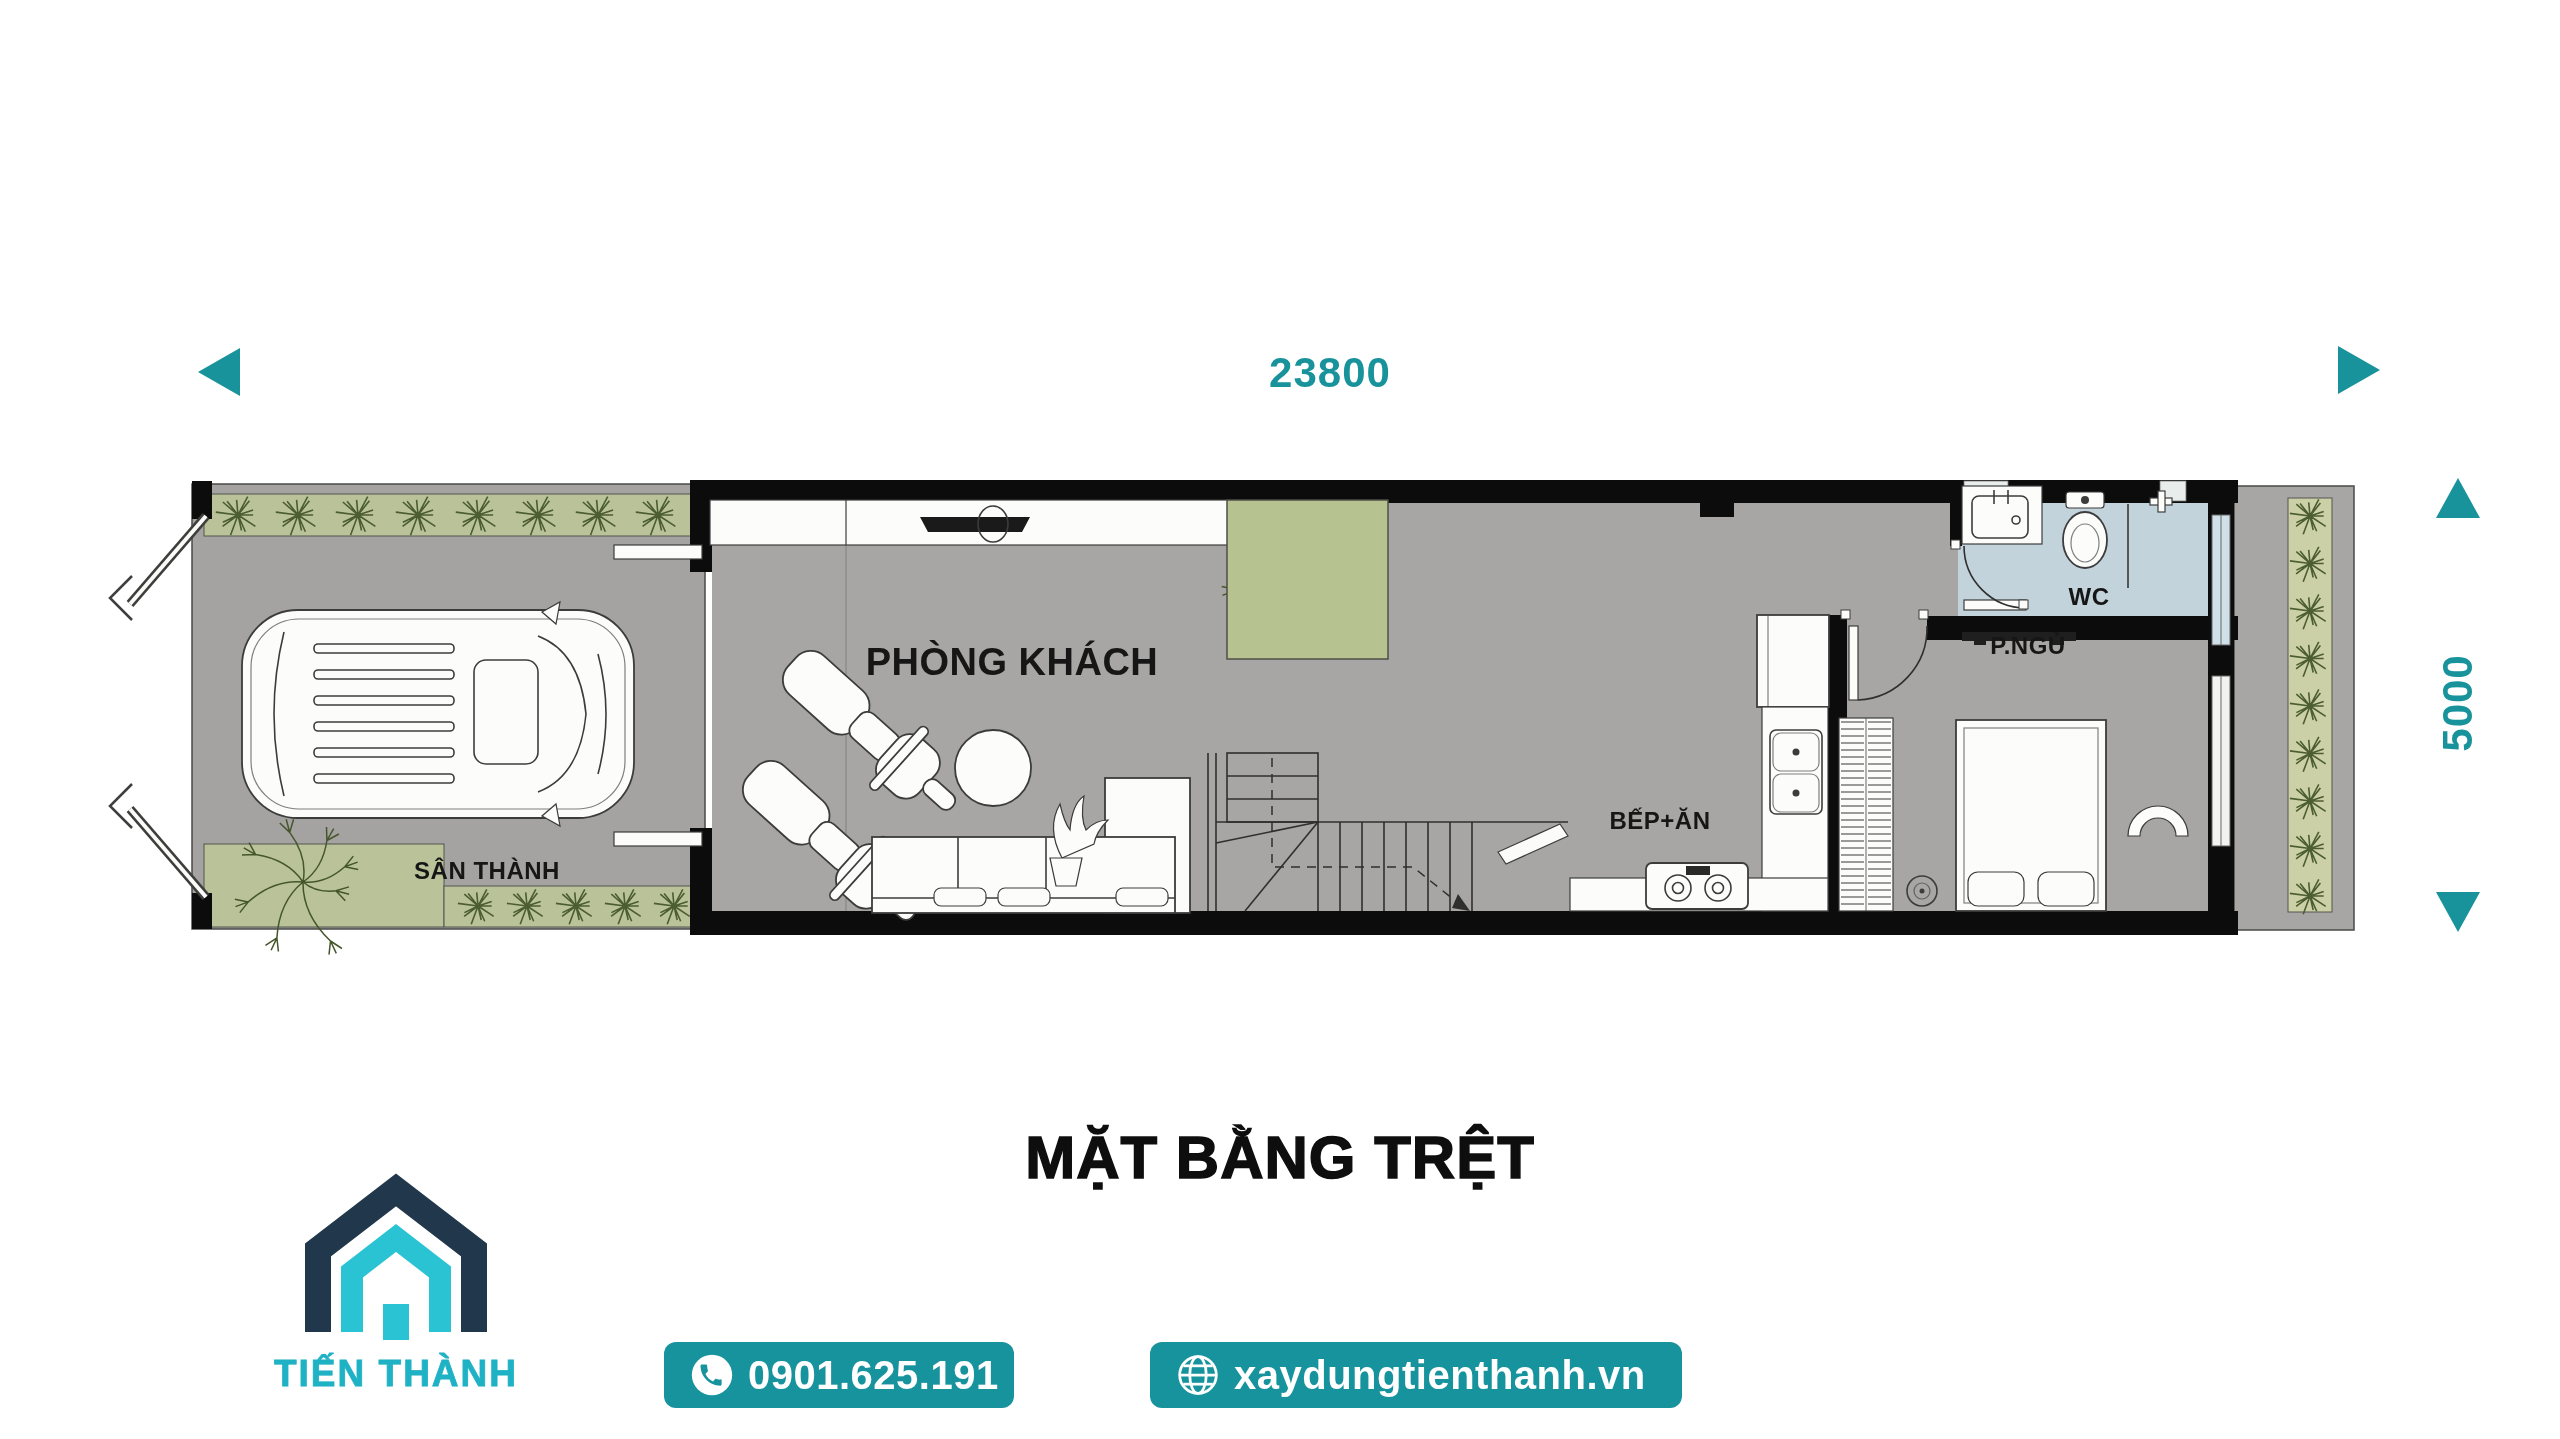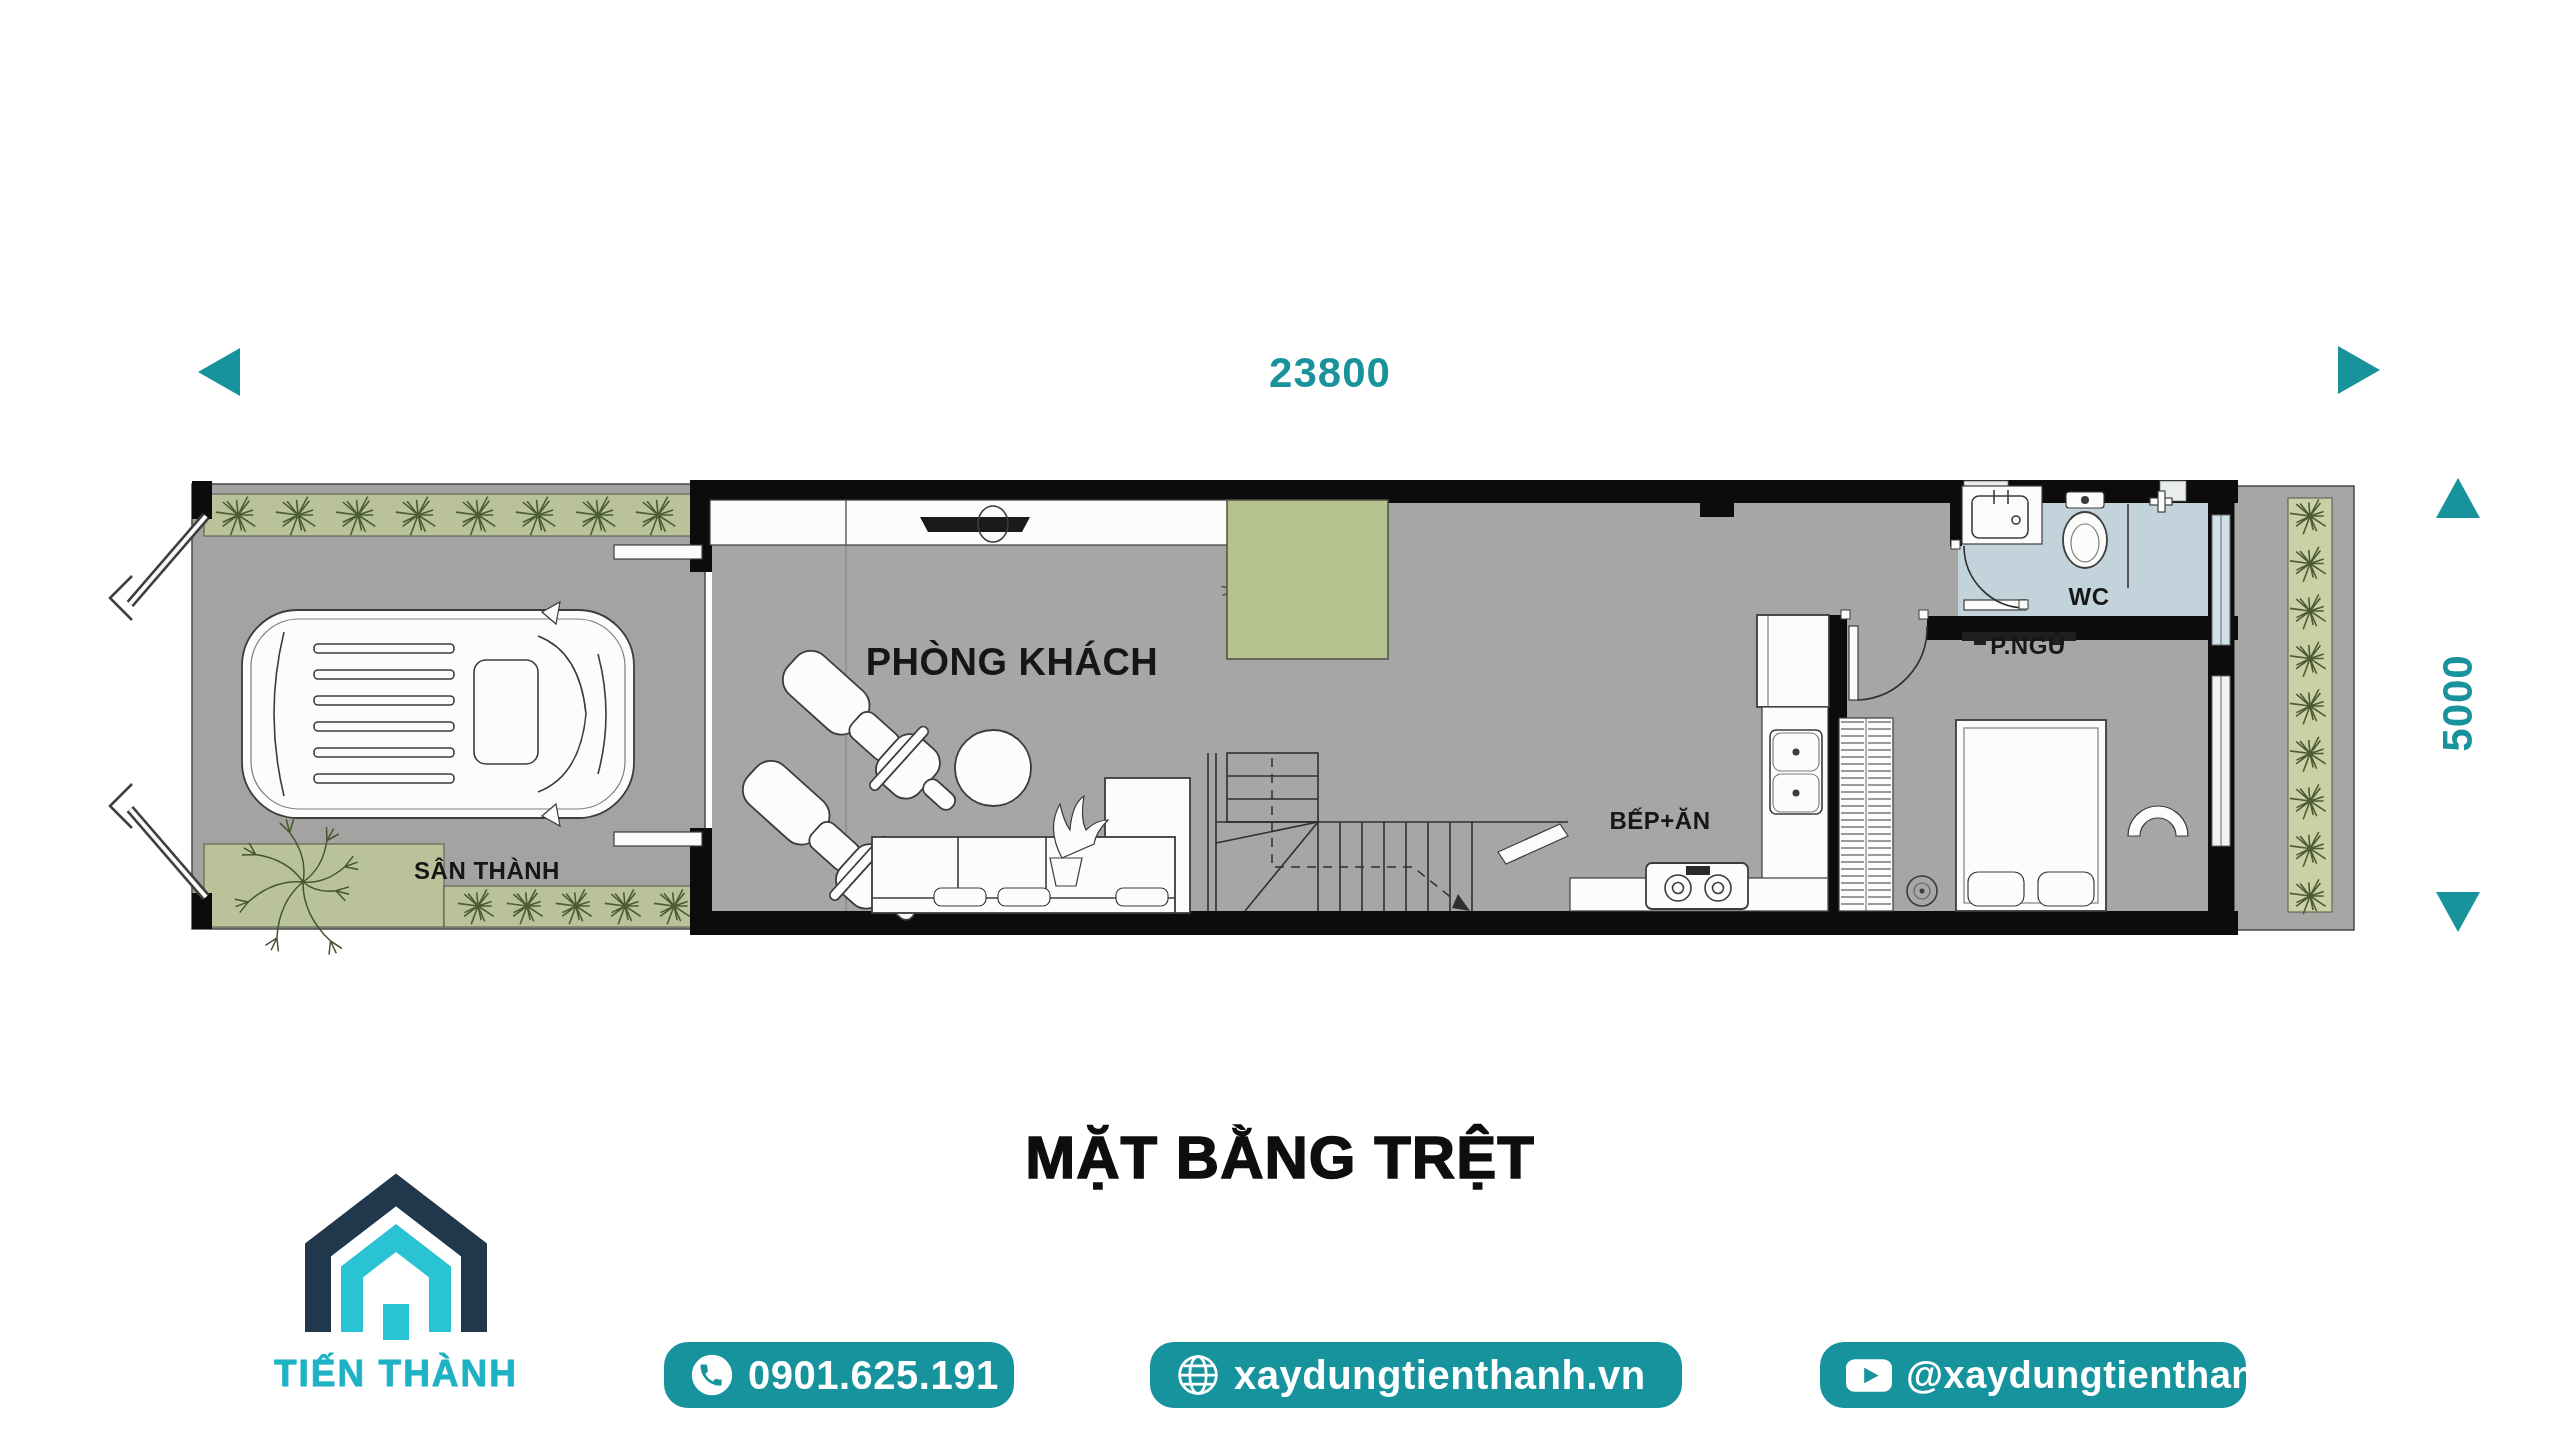--- a/index.html
+++ b/index.html
@@ -9,21 +9,21 @@
   .lbl{position:absolute;transform:translate(-50%,-50%);font-weight:bold;color:#161616;
        white-space:nowrap;letter-spacing:.5px;}
   .lbl-room-lg{font-size:38px;}
   .lbl-room{font-size:24px;}
   .lbl-dim{color:#18929b;font-size:42px;letter-spacing:1px;}
   .lbl-dim-v{transform:translate(-50%,-50%) rotate(-90deg);}
   .page-title{position:absolute;left:1280px;top:1157px;transform:translate(-50%,-50%);
        font-size:60px;font-weight:bold;color:#0e0e0e;letter-spacing:1px;-webkit-text-stroke:1.5px #0e0e0e;}
   .brand-text{position:absolute;left:396px;top:1374px;transform:translate(-50%,-50%);
        font-size:37px;font-weight:bold;color:#1fb2c5;letter-spacing:2px;-webkit-text-stroke:.8px #1fb2c5;}
-  .pill{position:absolute;height:66px;border-radius:24px;background:#17939d;display:flex;
+  .pill{position:absolute;height:66px;border-radius:12px;background:#17939d;display:flex;
         align-items:center;gap:14px;padding:0 26px;box-sizing:border-box;}
   .pill-text{color:#ffffff;font-weight:bold;font-size:40px;letter-spacing:.5px;white-space:nowrap;}
   .pill-text-sm{font-size:38px;}
   .pill-icon{flex:0 0 auto;display:block;}
   #logo-svg{position:absolute;left:286px;top:1172px;}
 </style>
 </head>
 <body>
 
 <div id="canvas">
@@ -398,21 +398,14 @@
     <svg class="pill-icon" width="44" height="44" viewBox="0 0 48 48" fill="none" stroke="#ffffff" stroke-width="3">
       <circle cx="24" cy="24" r="20"></circle>
       <ellipse cx="24" cy="24" rx="9" ry="20"></ellipse>
       <line x1="5" y1="24" x2="43" y2="24"></line>
       <line x1="8" y1="14" x2="40" y2="14"></line>
       <line x1="8" y1="34" x2="40" y2="34"></line>
     </svg>
     <span class="pill-text">xaydungtienthanh.vn</span>
   </div>
 
-  <div class="pill" style="left:1820px;top:1342px;width:426px;">
-    <svg class="pill-icon" width="46" height="33" viewBox="0 0 48 34">
-      <rect x="0" y="0" width="48" height="34" rx="9" fill="#ffffff"></rect>
-      <polygon points="19,9 34,17 19,25" fill="#17939d"></polygon>
-    </svg>
-    <span class="pill-text pill-text-sm">@xaydungtienthanh</span>
-  </div>
 
 </div>
 
 </body></html>

